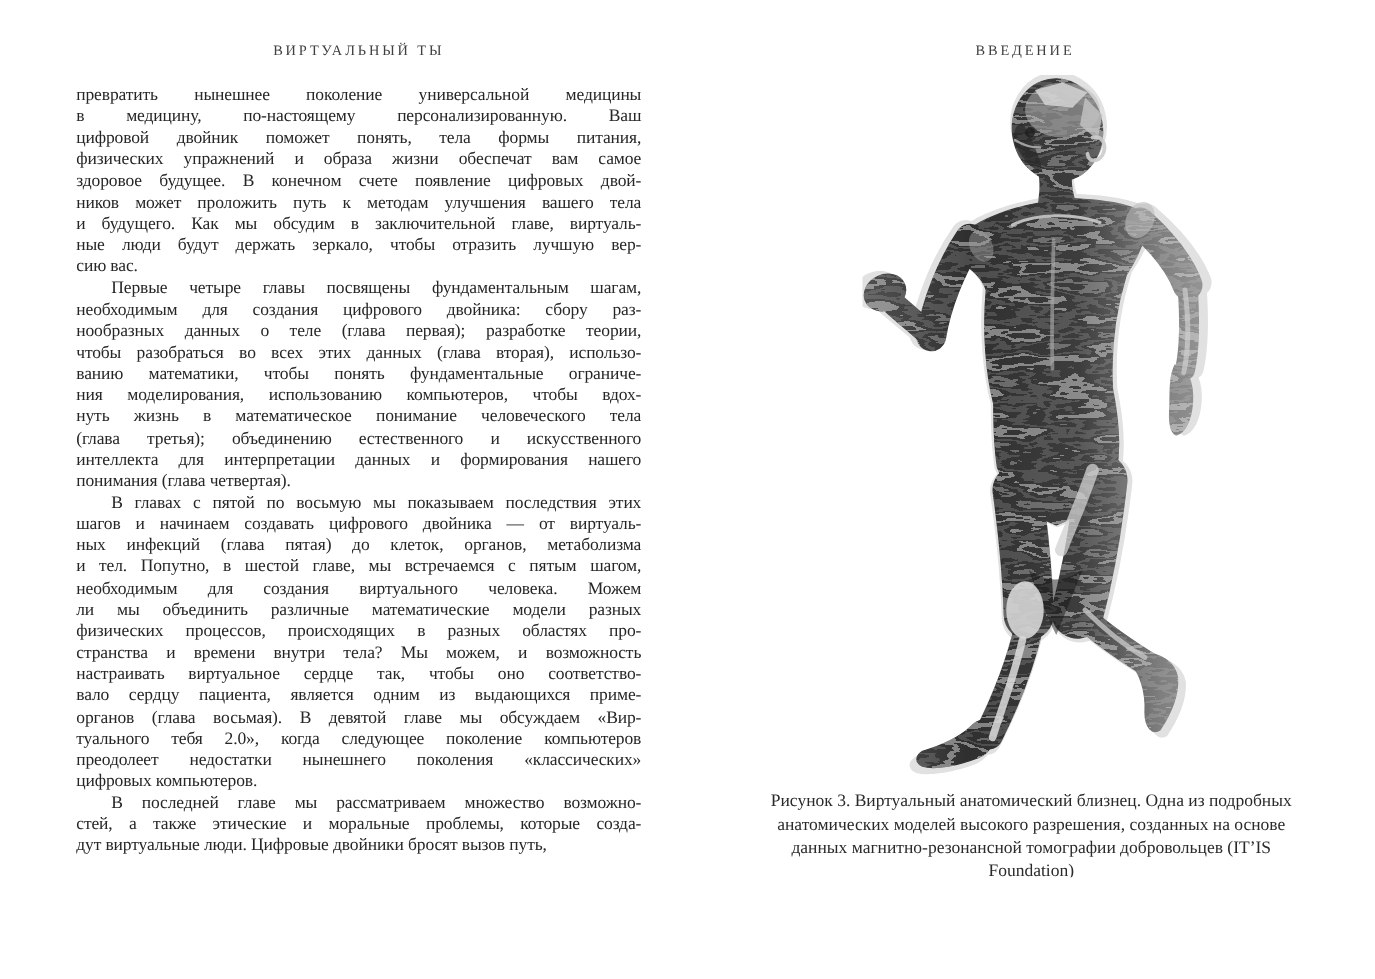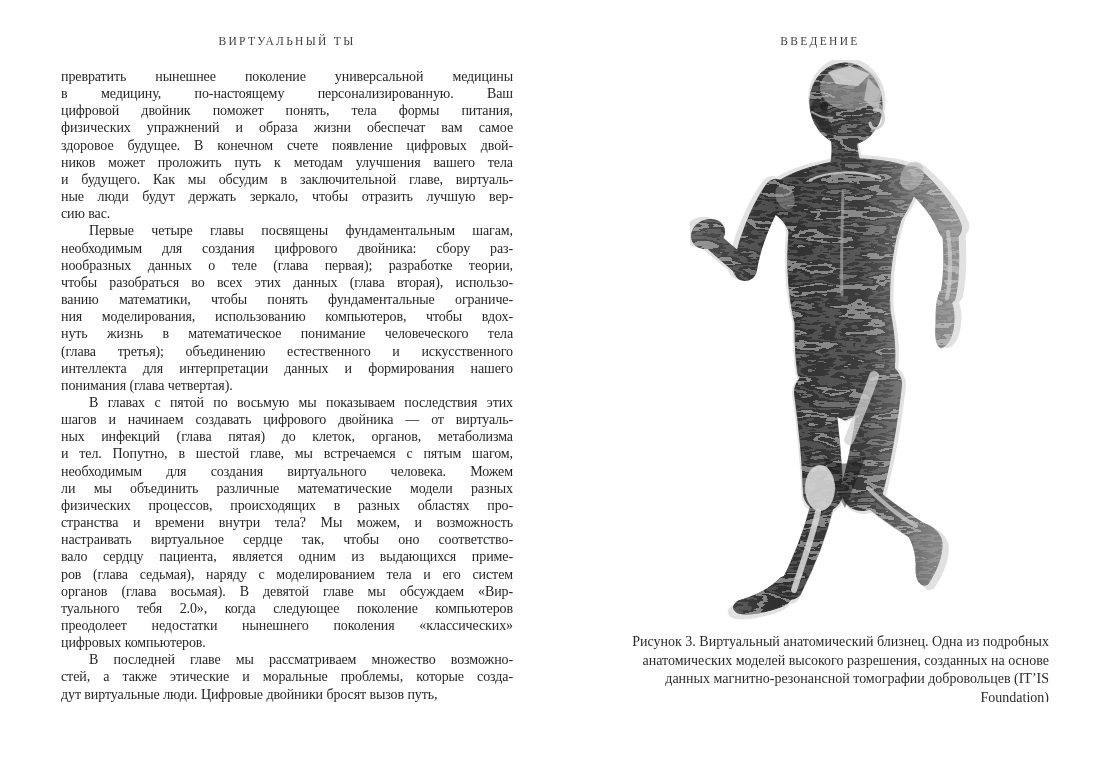--- a/index.html
+++ b/index.html
@@ -30,21 +30,21 @@
     white-space:normal;
   }
   .line.last{text-align-last:left;}
   .line.indent{padding-left:28px;}
   .figure-wrap{
     position:absolute;left:690px;top:60px;width:280px;height:568px;
   }
   .caption{
     position:absolute;left:601px;top:633px;width:448px;
     font-size:14px;line-height:18.6px;color:#2a2a2a;
-    text-align:right;
+    text-align:center;
   }
   .page-number{
     position:absolute;top:721px;
     font-size:13.5px;letter-spacing:2px;color:#333;
     text-align:center;
   }
   .pn-left{left:61px;width:452px;}
   .pn-right{left:600px;width:440px;}
 </style>
 </head>
@@ -81,21 +81,20 @@
         <div class="line indent">В главах с пятой по восьмую мы показываем последствия этих</div>
         <div class="line">шагов и начинаем создавать цифрового двойника — от виртуаль-</div>
         <div class="line">ных инфекций (глава пятая) до клеток, органов, метаболизма</div>
         <div class="line">и тел. Попутно, в шестой главе, мы встречаемся с пятым шагом,</div>
         <div class="line">необходимым для создания виртуального человека. Можем</div>
         <div class="line">ли мы объединить различные математические модели разных</div>
         <div class="line">физических процессов, происходящих в разных областях про-</div>
         <div class="line">странства и времени внутри тела? Мы можем, и возможность</div>
         <div class="line">настраивать виртуальное сердце так, чтобы оно соответство-</div>
         <div class="line">вало сердцу пациента, является одним из выдающихся приме-</div>
-        <div class="line">ров (глава седьмая), наряду с моделированием тела и его систем</div>
         <div class="line">органов (глава восьмая). В девятой главе мы обсуждаем «Вир-</div>
         <div class="line">туального тебя 2.0», когда следующее поколение компьютеров</div>
         <div class="line">преодолеет недостатки нынешнего поколения «классических»</div>
         <div class="line last">цифровых компьютеров.</div>
       </div>
       <div class="para">
         <div class="line indent">В последней главе мы рассматриваем множество возможно-</div>
         <div class="line">стей, а также этические и моральные проблемы, которые созда-</div>
         <div class="line last">дут виртуальные люди. Цифровые двойники бросят вызов путь,</div>
       </div>

